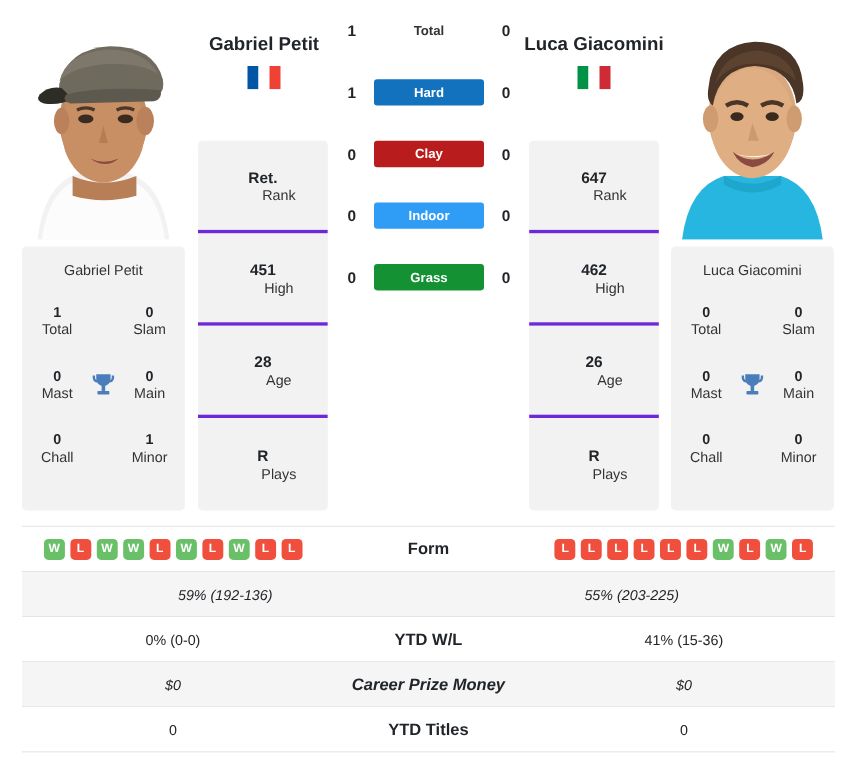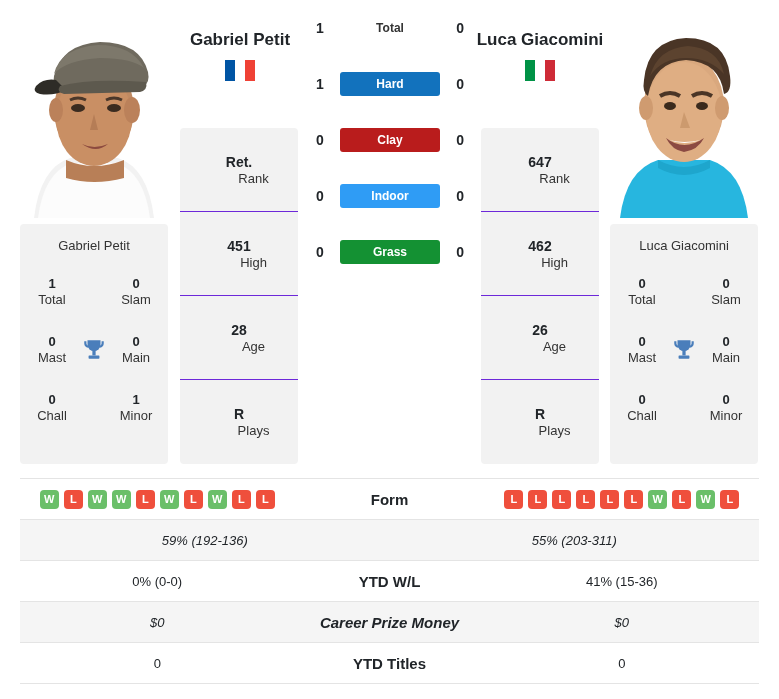--- a/index.html
+++ b/index.html
@@ -142,21 +142,21 @@
     overflow: hidden;
   }
   .stat-card.left  { left: 180px; }
   .stat-card.right { left: 481px; }
   .stat-item {
     height: 84px;
     display: flex;
     flex-direction: column;
     align-items: center;
     justify-content: center;
-    border-bottom: 1px solid #6d28d9;
+    border-bottom: 3px solid #6d28d9;
   }
   .stat-item:last-child { border-bottom: none; }
   .stat-item .val { font-size: 14px; font-weight: bold; color: #212529; }
   .stat-item .key { font-size: 13px; color: #333; margin-top: 1px; padding-left: 29px; }
 
   
   .table {
     position: absolute;
     left: 20px;
     top: 478px;
@@ -463,21 +463,21 @@
           <span class="badge W">W</span>
           <span class="badge L">L</span>
           <span class="badge W">W</span>
           <span class="badge L">L</span>
         </div>
     </div>
   </div>
 
   <div class="trow-stat alt">
     <div class="cell-left">59% (192-136)</div>
-    <div class="cell-right">55% (203-311)</div>
+    <div class="cell-right">55% (203-225)</div>
   </div>
 
   <div class="trow-stat">
     <div class="cell-left">0% (0-0)</div>
     <div class="cell-mid">YTD W/L</div>
     <div class="cell-right">41% (15-36)</div>
   </div>
 
   <div class="trow-stat alt">
     <div class="cell-left">$0</div>

